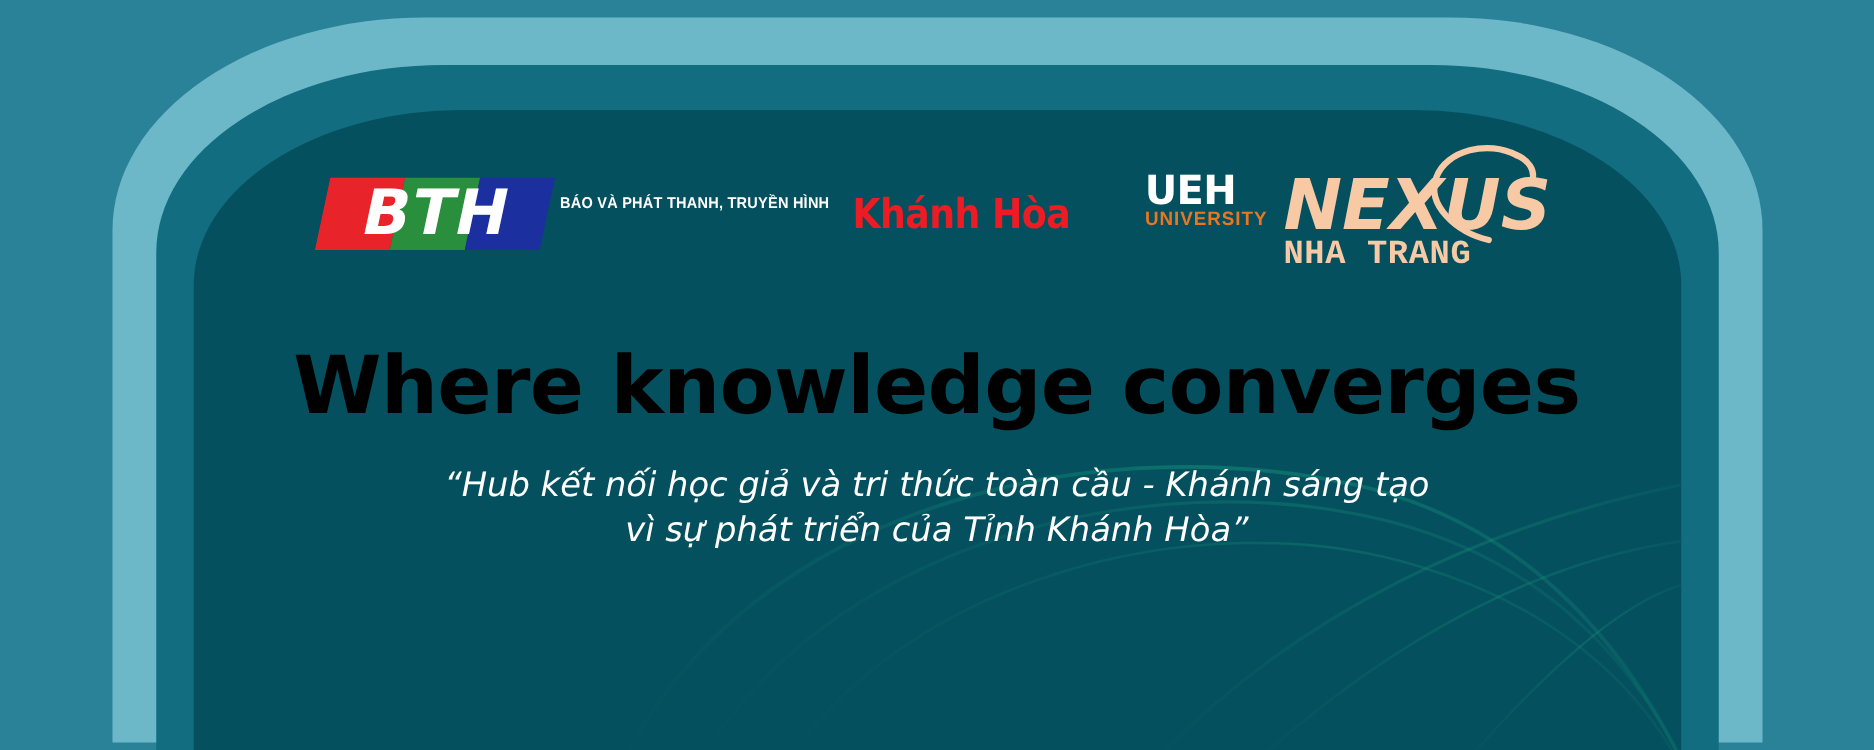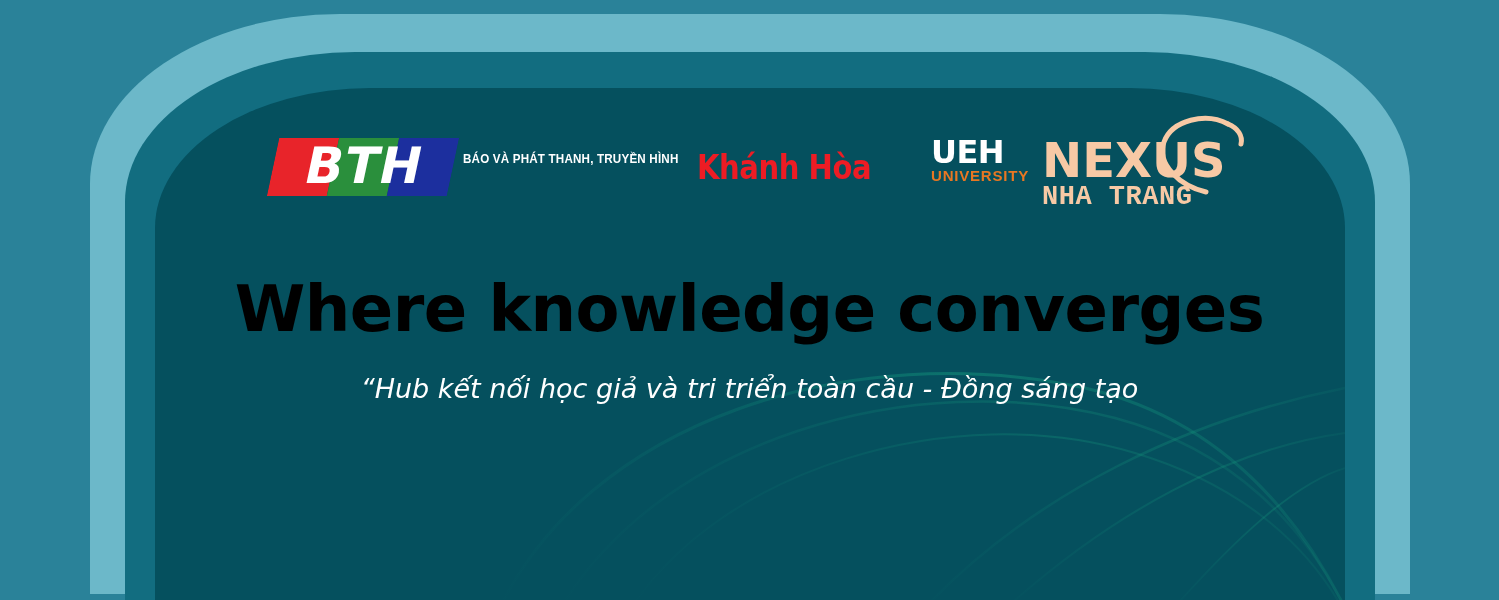--- a/index.html
+++ b/index.html
@@ -172,22 +172,23 @@
     transform:scaleX(0.97);
     transform-origin:left center;
   }
   .ueh-right {
     position:relative;
     display:flex;
     flex-direction:column;
   }
   .nexus-word {
     color:#f7c9a5;
-    font-size:48px;
-    font-weight:bold;
+    font-size:56px;
+    font-weight:bold;
+    font-style:italic;
     line-height:0.95;
     letter-spacing:0px;
     font-family:"DejaVu Sans", sans-serif;
     position:relative;
     z-index:2;
   }
   .nexus-city {
     color:#f7c9a5;
     font-size:27px;
     font-weight:bold;
@@ -299,17 +300,18 @@
           <div class="nexus-word">NEXUS</div>
           <div class="nexus-city">NHA TRANG</div>
         </div>
       </div>
 
     </div>
 
     <h1 id="headline">Where knowledge converges</h1>
 
     <div id="subtitle">
-      <span class="sub-line">“Hub kết nối học giả và tri triển toàn cầu - Đồng sáng tạo</span>
+      <span class="sub-line">“Hub kết nối học giả và tri thức toàn cầu - Khánh sáng tạo</span>
+      <span class="sub-line">vì sự phát triển của Tỉnh Khánh Hòa”</span>
     </div>
 
   </div>
 </div>
 
 </body></html>

